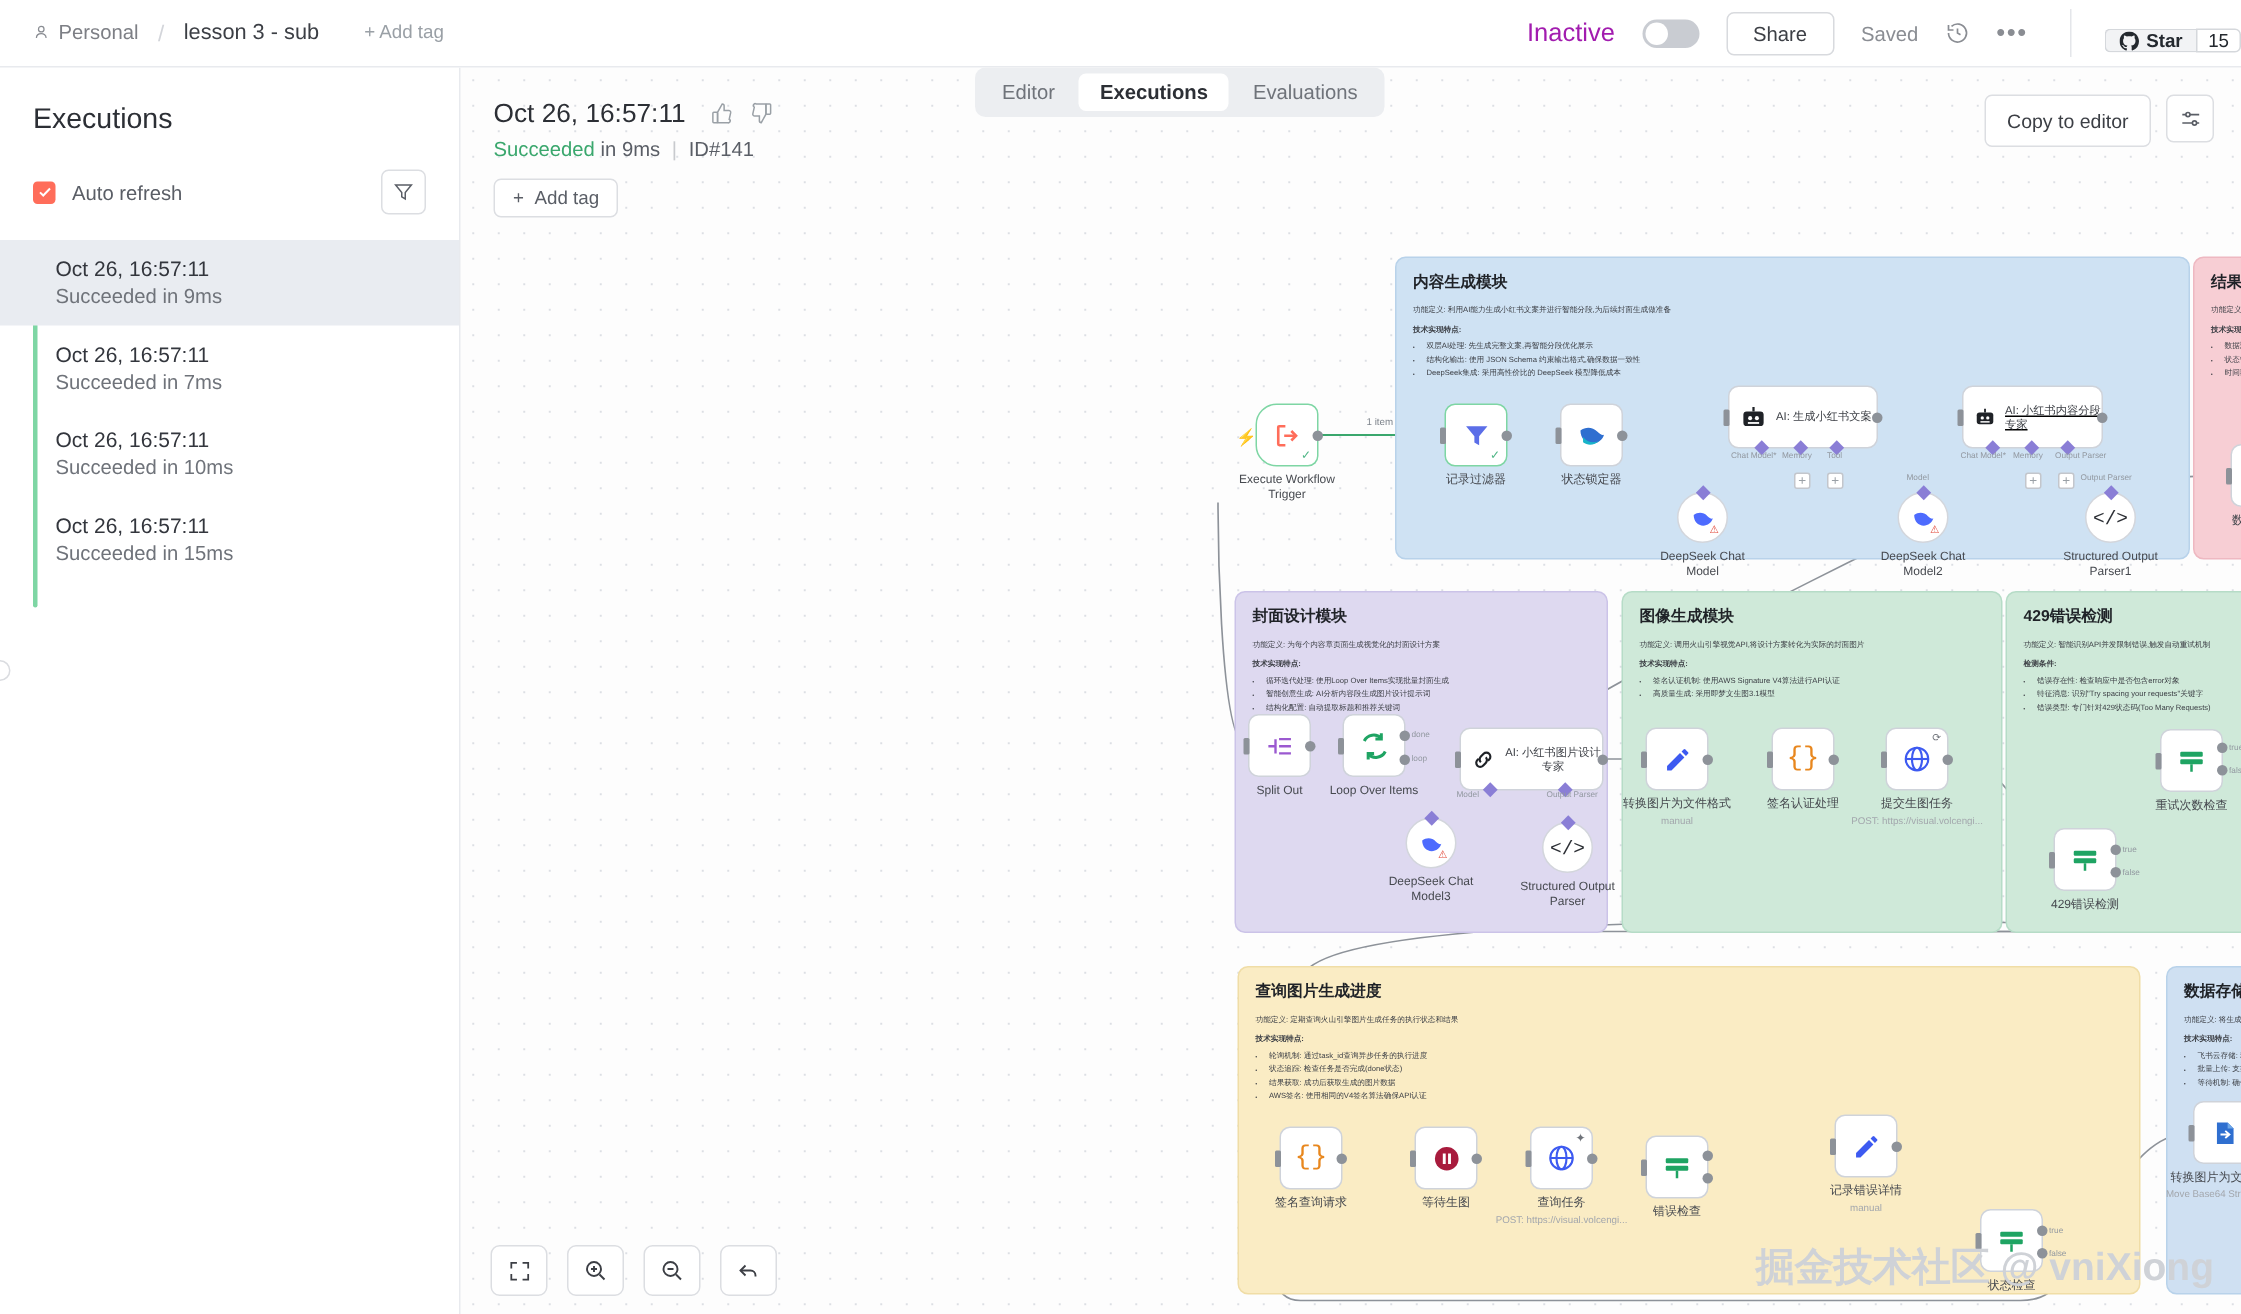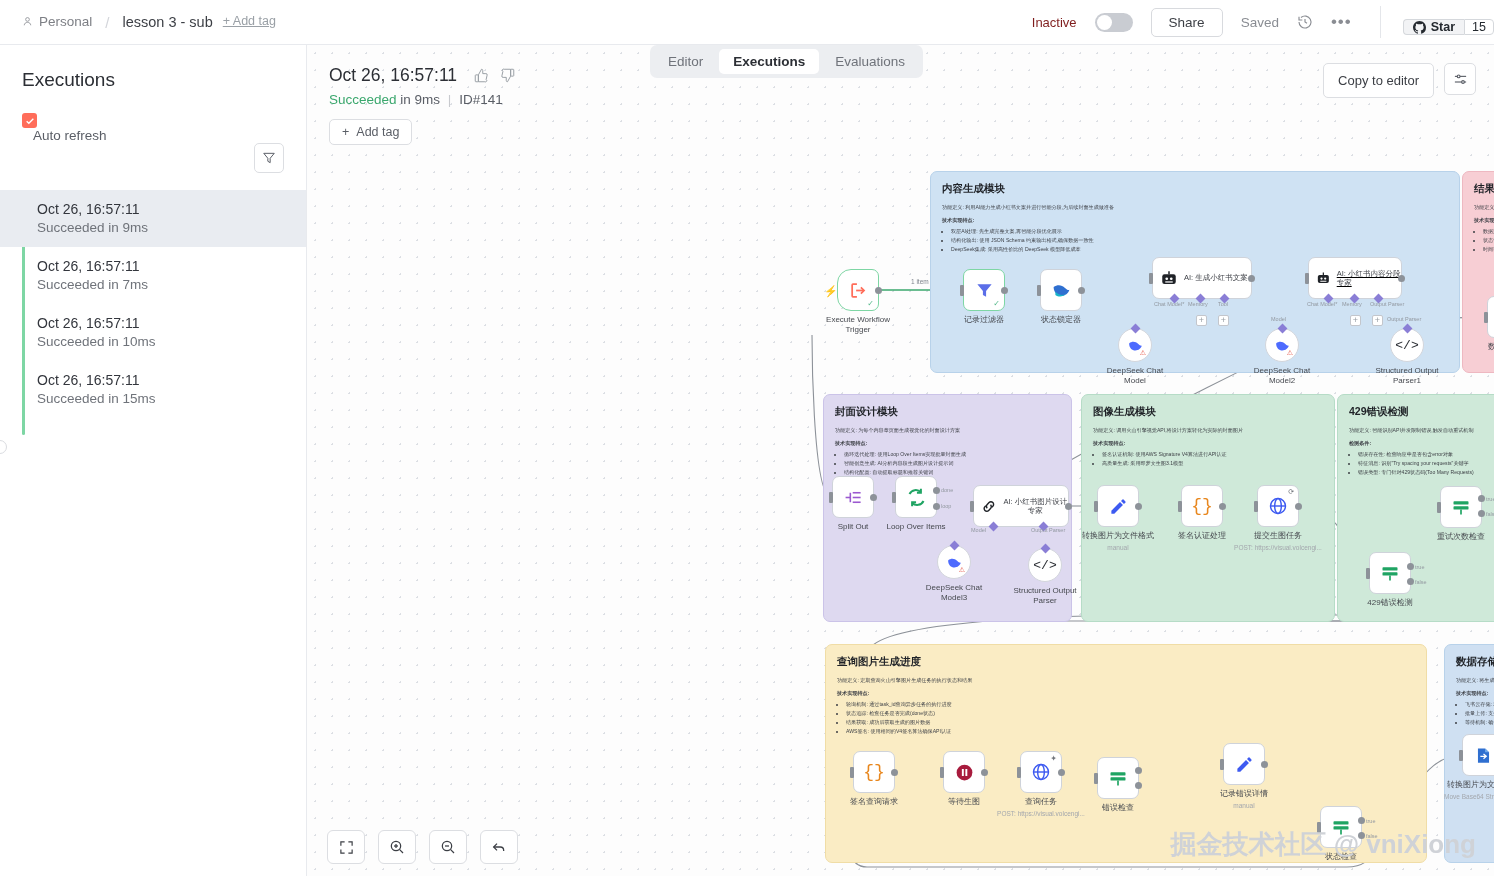--- a/index.html
+++ b/index.html
@@ -13,23 +13,23 @@
   
   .topbar {
     height: 45px; display: flex; align-items: center;
     border-bottom: 1px solid #e8eaee; background: #fff;
     position: relative; z-index: 40;
   }
   .breadcrumb { display: flex; align-items: flex-start; padding-left: 22px; gap: 10px; }
   .bc-person { display: flex; align-items: center; gap: 6px; color: #7d7f85; font-size: 13.5px; }
   .bc-sep { color: #d3d5da; font-size: 15px; padding: 0 3px; }
   .bc-name { color: #3c3f45; font-size: 14.5px; }
-  .bc-addtag { color: #9aa0a6; font-size: 12.5px; margin-left: 0; cursor: pointer; text-decoration: underline; }
+  .bc-addtag { color: #9aa0a6; font-size: 12.5px; margin-left: 20px; cursor: pointer; }
   .topbar-right { margin-left: auto; display: flex; align-items: center; gap: 18px; padding-right: 0; }
-  .inactive-label { color: #7f1d1d; font-size: 13px; }
+  .inactive-label { color: #a21caf; font-size: 17px; }
   .toggle {
     width: 38px; height: 19px; border-radius: 10px; background: #c9ccd2;
     position: relative; cursor: pointer;
   }
   .toggle .knob {
     position: absolute; left: 2px; top: 2px; width: 15px; height: 15px;
     border-radius: 50%; background: #fff;
   }
   .share-btn {
     border: 1px solid #d8dade; border-radius: 5px; padding: 6px 17px;
@@ -62,21 +62,21 @@
     color: #6f737a; cursor: pointer;
   }
   .tabpill .tab.active { background: #fff; color: #2c2f35; font-weight: 600; }
 
   
   .sidebar {
     position: absolute; left: 0; top: 45px; width: 307px; bottom: 0;
     background: #fff; border-right: 1px solid #e8eaee; z-index: 30;
   }
   .sb-title { font-size: 19px; color: #2c2f35; padding: 24px 0 0 22px; font-weight: 400; }
-  .sb-controls { display: flex; align-items: flex-start; padding: 22px 22px 0 22px; flex-direction: column; }
+  .sb-controls { display: flex; align-items: center; padding: 22px 22px 0 22px; }
   .cbox {
     width: 15px; height: 15px; border-radius: 3px; background: #ff6d5a;
     display: flex; align-items: center; justify-content: center; cursor: pointer;
   }
   .cbox svg { display:block; }
   .cb-label { font-size: 13.5px; color: #5a5e66; margin-left: 11px; }
   .filter-btn {
     margin-left: auto; width: 30px; height: 30px; border: 1px solid #dcdee2;
     border-radius: 5px; display: flex; align-items: center; justify-content: center;
     cursor: pointer; background: #fff;

